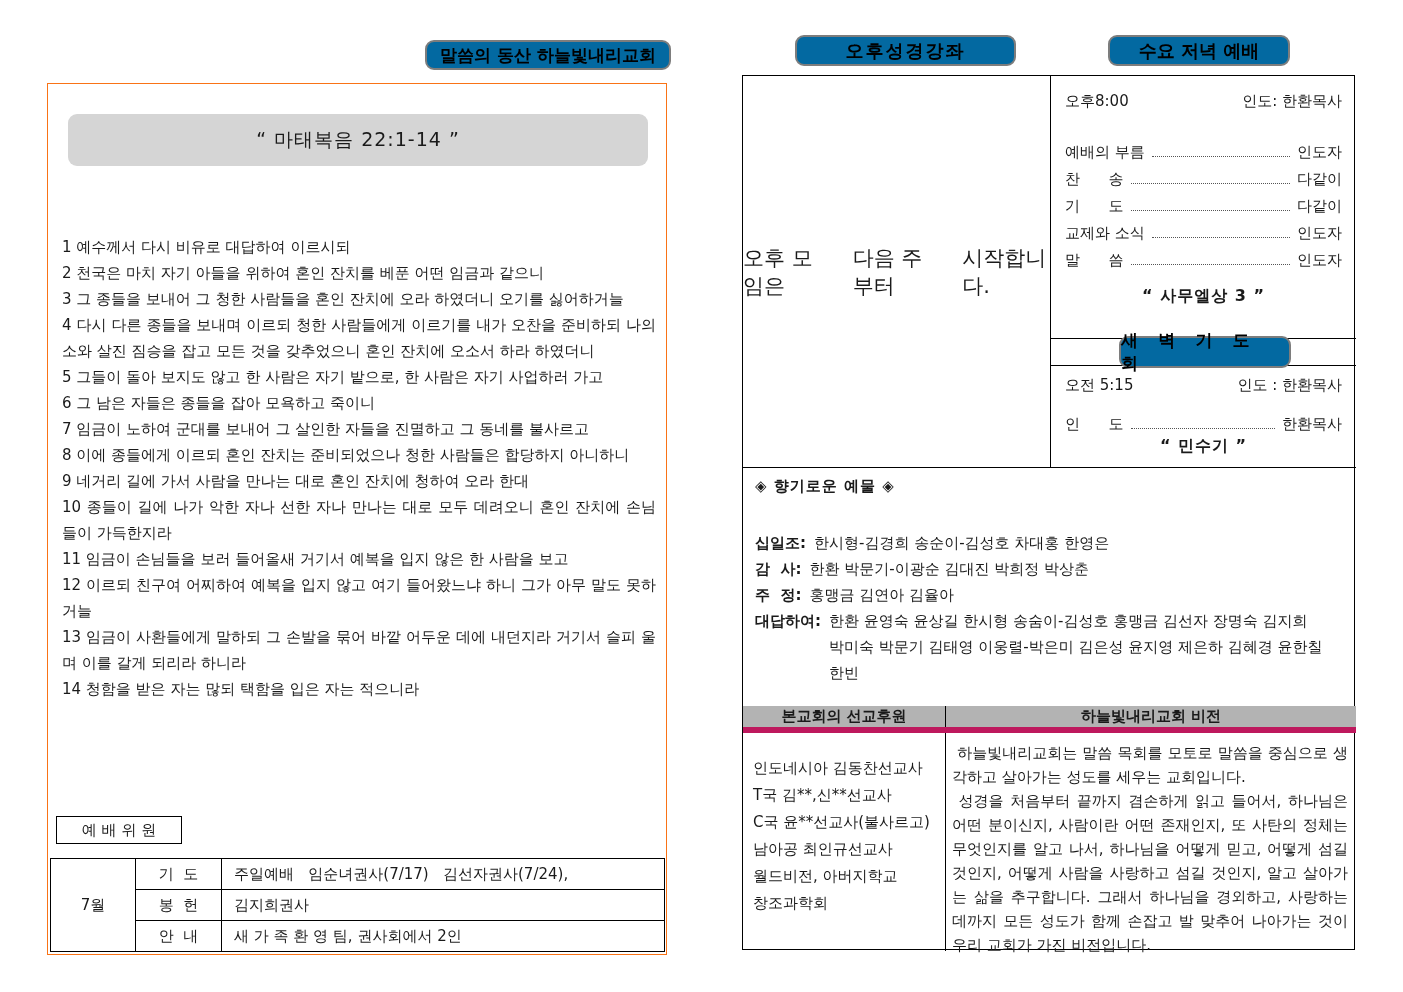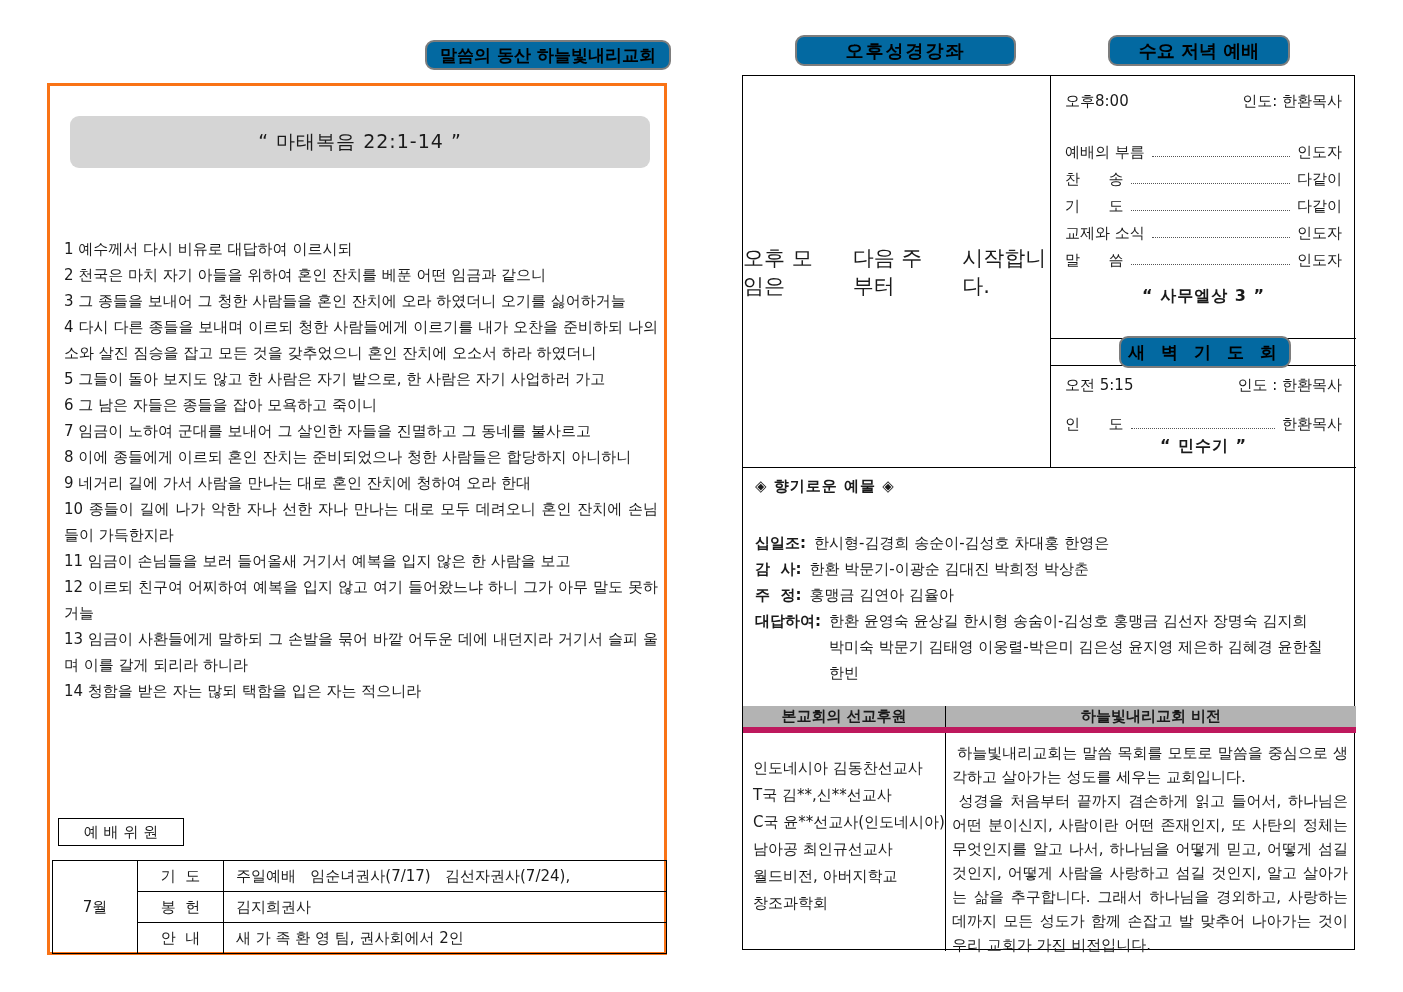--- a/index.html
+++ b/index.html
@@ -6,21 +6,21 @@
   html,body { width:1403px; height:992px; background:#ffffff;
     font-family:"DejaVu Sans","Liberation Sans",sans-serif; color:#1a1a1a; }
 
   
   .badge { position:absolute; background:#0369a1; border:2px solid #7d7d7d;
     border-radius:9px; display:flex; align-items:center; justify-content:center;
     font-weight:bold; color:#000; }
 
   
   .page-left { position:absolute; left:47px; top:83px; width:620px; height:872px;
-    border:3px solid #f97316; background:#fff; }
+    border:1px solid #f97316; background:#fff; }
   .title-box { position:absolute; left:20px; top:30px; width:580px; height:52px;
     background:#d5d5d5; border-radius:9px; display:flex; align-items:center;
     justify-content:center; font-size:19px; letter-spacing:1px; }
   .scripture { position:absolute; left:14px; top:150px; width:594px;
     font-size:15px; line-height:26px; text-align:justify; }
   .scripture p { margin:0; }
   .committee-label { position:absolute; left:8px; top:732px; width:126px; height:28px;
     border:1px solid #000; display:flex; align-items:center; justify-content:center;
     font-size:15px; white-space:pre; }
   .committee-table { position:absolute; left:2px; top:774px; width:615px;
@@ -41,21 +41,21 @@
     font-size:15px; }
   .order-list { margin-top:24px; }
   .order-row { display:flex; align-items:flex-end; padding:0 14px; height:27px;
     font-size:15px; }
   .order-row .lbl { white-space:pre; }
   .order-row .dots { flex:1; border-bottom:1px dotted #555; margin:0 7px 5px 7px; }
   .order-row .val { white-space:pre; }
   .scripture-line { text-align:center; font-weight:bold; font-size:16px;
     letter-spacing:1px; margin-top:16px; }
   .dawn-badge-row { position:absolute; left:308px; top:262px; width:305px; height:28px;
-    border-top:1px solid #000; border-bottom:1px solid #000; }
+    border-top:1px solid #000; border-bottom:1px solid #000;font-family:Liberation Mono, monospace; }
   .dawn-badge { left:68px; top:-3px; width:172px; height:32px; font-size:17px;
     letter-spacing:5px; }
   .dawn-cell { position:absolute; left:308px; top:290px; width:305px; height:101px; }
   .dawn-cell .meta-row { padding-top:10px; }
   .dawn-cell .order-row { margin-top:12px; }
   .dawn-cell .scripture-line { margin-top:2px; }
   .offerings { position:absolute; left:0; top:391px; width:613px; height:239px;
     border-top:1px solid #000; padding:9px 12px 0 12px; font-size:15px; }
   .offerings .off-title { font-weight:bold; letter-spacing:1px; }
   .off-rows { margin-top:34px; }
@@ -209,21 +209,21 @@
 
   <div class="bottom-table">
     <div class="bt-header">
       <div class="cell cell-l">본교회의 선교후원</div>
       <div class="cell cell-r">하늘빛내리교회 비전</div>
     </div>
     <div class="bt-body">
       <div class="cell-l missions">
         <div>인도네시아 김동찬선교사</div>
         <div>T국 김**,신**선교사</div>
-        <div>C국 윤**선교사(인도네시아)</div>
+        <div>C국 윤**선교사(불사르고)</div>
         <div>남아공 최인규선교사</div>
         <div>월드비전, 아버지학교</div>
         <div>창조과학회</div>
       </div>
       <div class="cell-r vision"> 하늘빛내리교회는 말씀 목회를 모토로 말씀을 중심으로 생각하고 살아가는 성도를 세우는 교회입니다.
  성경을 처음부터 끝까지 겸손하게 읽고 들어서, 하나님은 어떤 분이신지, 사람이란 어떤 존재인지, 또 사탄의 정체는 무엇인지를 알고 나서, 하나님을 어떻게 믿고, 어떻게 섬길 것인지, 어떻게 사람을 사랑하고 섬길 것인지, 알고 살아가는 삶을 추구합니다. 그래서 하나님을 경외하고, 사랑하는 데까지 모든 성도가 함께 손잡고 발 맞추어 나아가는 것이 우리 교회가 가진 비전입니다.</div>
     </div>
   </div>
 
 </div>

